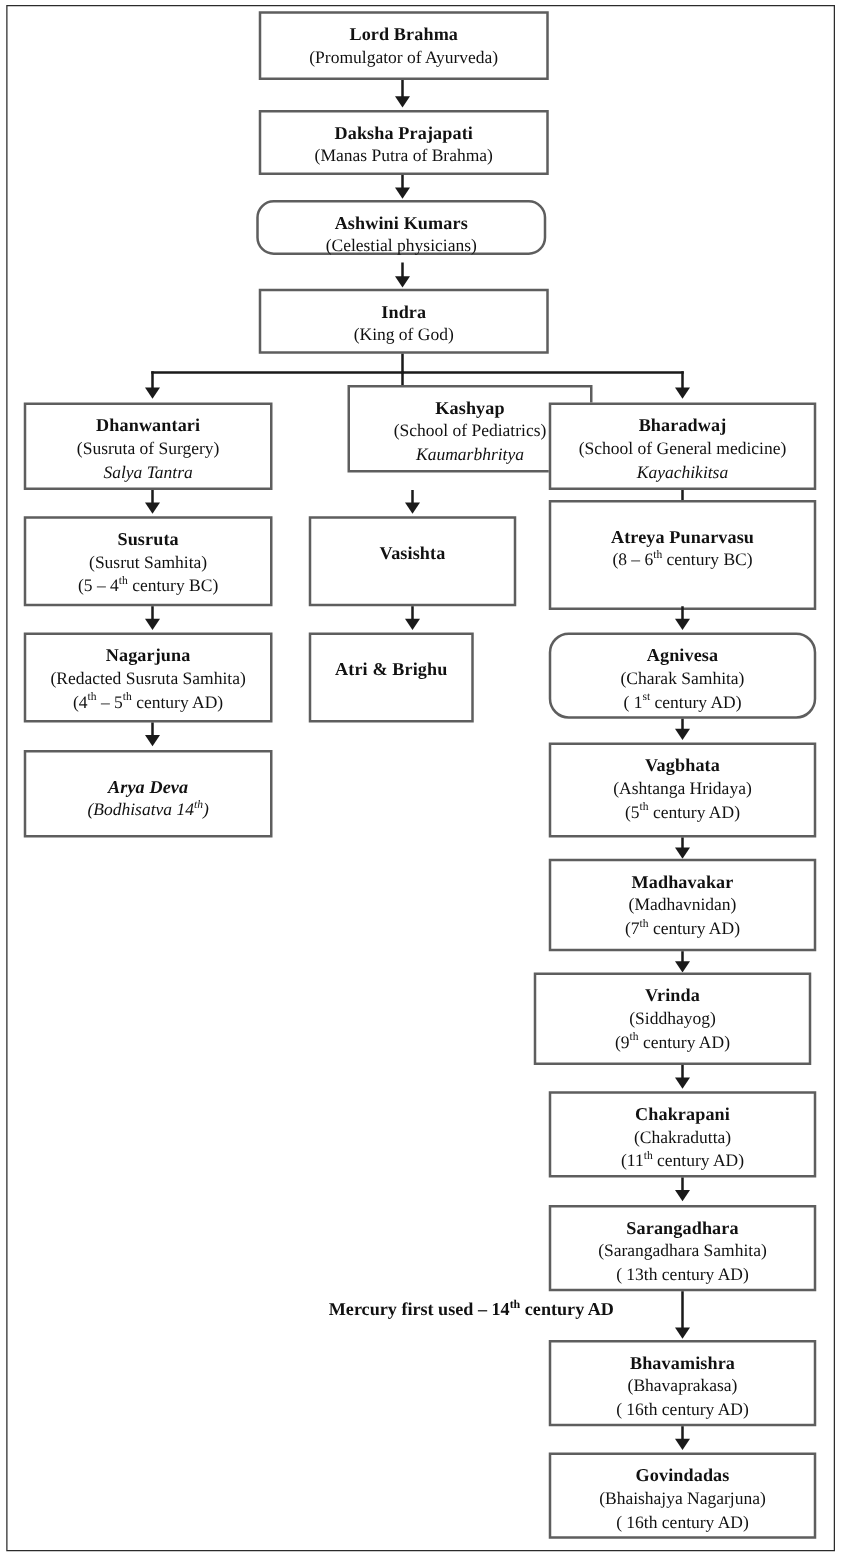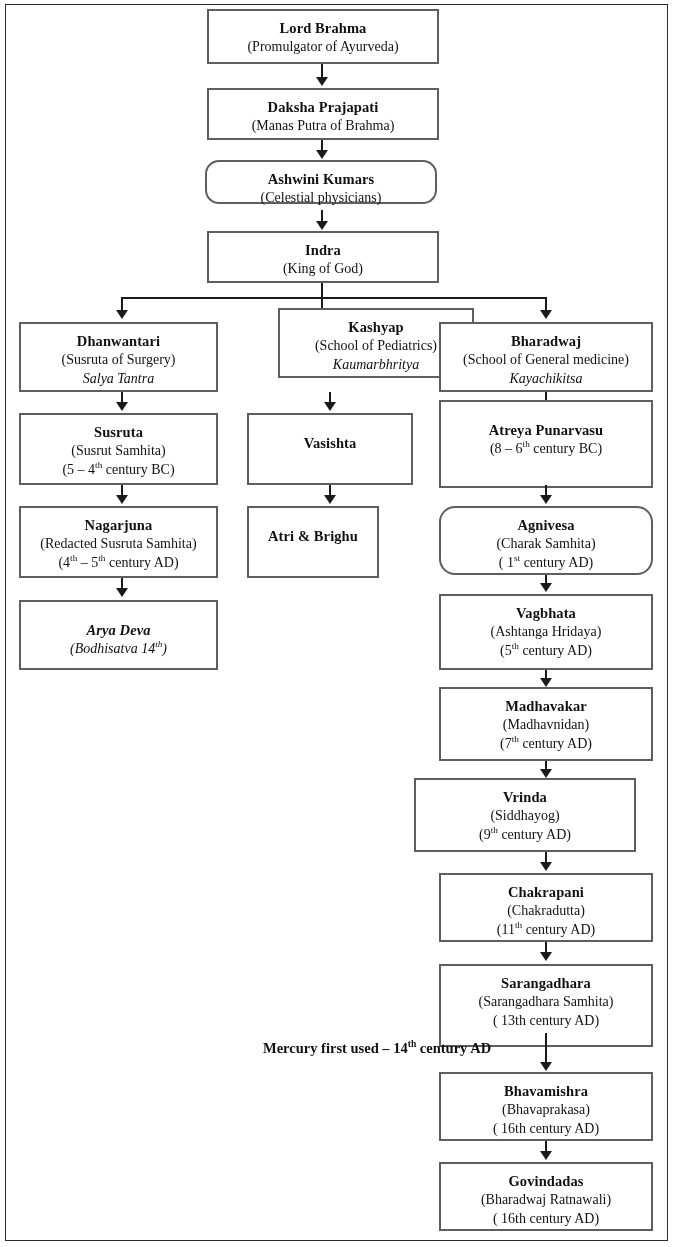--- a/index.html
+++ b/index.html
@@ -213,53 +213,53 @@
   <div class="arrowhead" style="left:540px; top:678px;"></div>
 
   <div class="node" style="left:439px; top:687px; width:214px; height:74px;">
     <span class="ttl">Madhavakar</span>
     <span class="sub">(Madhavnidan)</span>
     <span class="sub"><span>(7</span><sup>th</sup><span> century AD)</span></span>
   </div>
   <div class="vline" style="left:545px; top:761px; height:10px;"></div>
   <div class="arrowhead" style="left:540px; top:769px;"></div>
 
-  <div class="node" style="left:414px; top:778px; width:222px; height:74px;">
+  <div class="node" style="left:427px; top:778px; width:222px; height:74px;">
     <span class="ttl">Vrinda</span>
     <span class="sub">(Siddhayog)</span>
     <span class="sub"><span>(9</span><sup>th</sup><span> century AD)</span></span>
   </div>
   <div class="vline" style="left:545px; top:852px; height:12px;"></div>
   <div class="arrowhead" style="left:540px; top:862px;"></div>
 
   <div class="node" style="left:439px; top:873px; width:214px; height:69px;">
     <span class="ttl">Chakrapani</span>
     <span class="sub">(Chakradutta)</span>
     <span class="sub"><span>(11</span><sup>th</sup><span> century AD)</span></span>
   </div>
   <div class="vline" style="left:545px; top:942px; height:12px;"></div>
   <div class="arrowhead" style="left:540px; top:952px;"></div>
 
-  <div class="node" style="left:439px; top:964px; width:214px; height:83px;">
+  <div class="node" style="left:439px; top:964px; width:214px; height:69px;">
     <span class="ttl">Sarangadhara</span>
     <span class="sub">(Sarangadhara Samhita)</span>
     <span class="sub">( 13th century AD)</span>
   </div>
   <div class="vline" style="left:545px; top:1033px; height:32px;"></div>
   <div class="arrowhead" style="left:540px; top:1062px;"></div>
 
   <div class="annot" style="left:263px; top:1040px;"><span>Mercury first used – 14</span><sup>th</sup><span> century AD</span></div>
 
   <div class="node" style="left:439px; top:1072px; width:214px; height:69px;">
     <span class="ttl">Bhavamishra</span>
     <span class="sub">(Bhavaprakasa)</span>
     <span class="sub">( 16th century AD)</span>
   </div>
   <div class="vline" style="left:545px; top:1141px; height:12px;"></div>
   <div class="arrowhead" style="left:540px; top:1151px;"></div>
 
   <div class="node" style="left:439px; top:1162px; width:214px; height:69px;">
     <span class="ttl">Govindadas</span>
-    <span class="sub">(Bharadwaj Ratnawali)</span>
+    <span class="sub">(Bhaishajya Nagarjuna)</span>
     <span class="sub">( 16th century AD)</span>
   </div>
 
 </div>
 
 </body></html>

